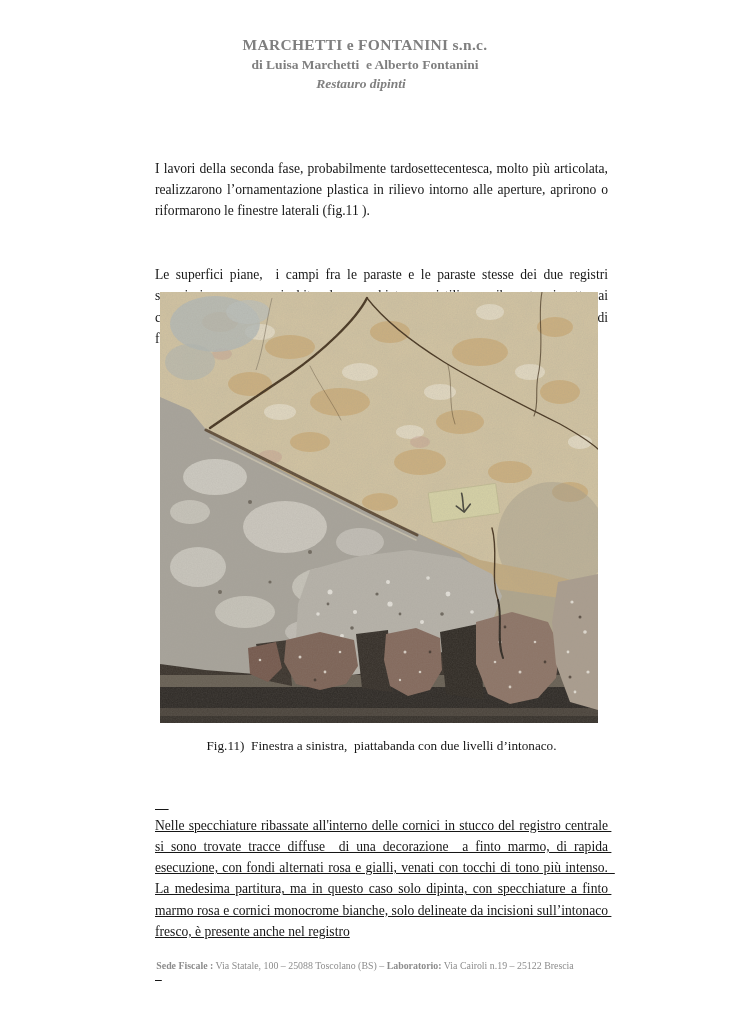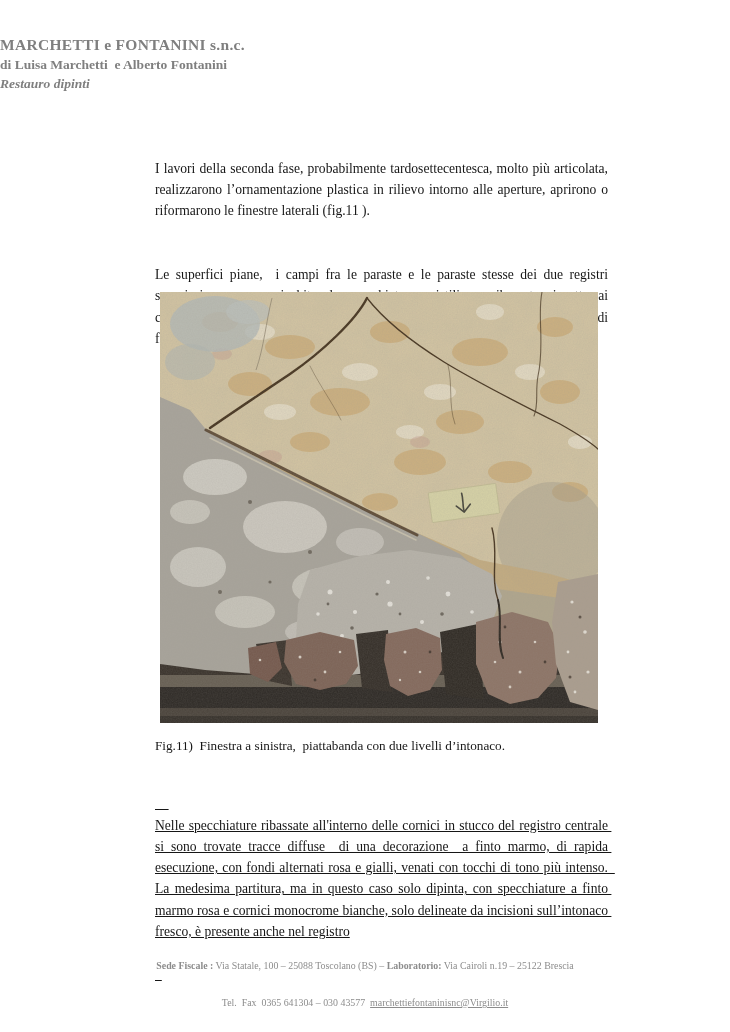--- a/index.html
+++ b/index.html
@@ -6,40 +6,40 @@
   .page{
     position:relative;
     width:730px;height:1032px;
     margin:0 auto;
     background:#ffffff;
     font-family:"Liberation Serif", serif;
     overflow:hidden;
   }
   .header{
     position:absolute;top:36px;left:0;width:730px;
-    color:#7f7f7f;
+    text-align:center;color:#7f7f7f;
   }
   .header .company{font-size:15.5px;font-weight:bold;letter-spacing:.3px;margin:0;}
   .header .owners{font-size:13.5px;font-weight:bold;margin:3px 0 0 0;white-space:pre-wrap;}
   .header .tagline{font-size:13.5px;font-weight:bold;font-style:italic;margin:3px 8px 0 0;}
   .bodytext{
     position:absolute;left:155px;width:453px;
     font-size:13.6px;line-height:21.3px;color:#161616;
     text-align:justify;white-space:pre-wrap;
   }
   .bodytext p{margin:0;}
   #text-block-1{top:115px;}
   #text-block-2{top:772px;text-decoration:underline;}
   .figure{
     position:absolute;left:160px;top:292px;width:438px;height:431px;
   }
   .figure svg{display:block;}
   .caption{
     position:absolute;left:155px;top:738px;width:453px;
-    font-size:13.2px;color:#161616;white-space:pre-wrap;
+    font-size:13.2px;color:#161616;white-space:pre-wrap;text-align:center;
   }
   .footer{
     position:absolute;left:65px;top:935px;width:600px;
     text-align:center;font-size:9.9px;line-height:12.4px;color:#8c8c8c;
     white-space:pre-wrap;
   }
   .footer .b{font-weight:bold;}
   .footer .email{color:#8c8c8c;text-decoration:underline;cursor:pointer;}
   .footer div{margin:0;}
 </style>
@@ -267,18 +267,17 @@
   </div>
 
   <div class="caption">Fig.11)  Finestra a sinistra,  piattabanda con due livelli d’intonaco.</div>
 
   <div class="bodytext" id="text-block-2">
     <p>Nelle specchiature ribassate all'interno delle cornici in stucco del registro centrale si sono trovate tracce diffuse  di una decorazione  a finto marmo, di rapida esecuzione, con fondi alternati rosa e gialli, venati con tocchi di tono più intenso.  La medesima partitura, ma in questo caso solo dipinta, con specchiature a finto marmo rosa e cornici monocrome bianche, solo delineate da incisioni sull’intonaco fresco, è presente anche nel registro</p>
   </div>
 
   <div class="footer">
     <div><span class="b">Sede Fiscale :</span><span> Via Statale, 100 – 25088 Toscolano (BS) – </span><span class="b">Laboratorio:</span><span> Via Cairoli n.19 – 25122 Brescia</span></div>
-    <div><span>Tel.  Fax  0365 641304 – 030 43577  </span><a class="email">marchettiefontaninisnc@Virgilio.it</a></div>
     
     
   </div>
 
 </div>
 
 </body></html>

